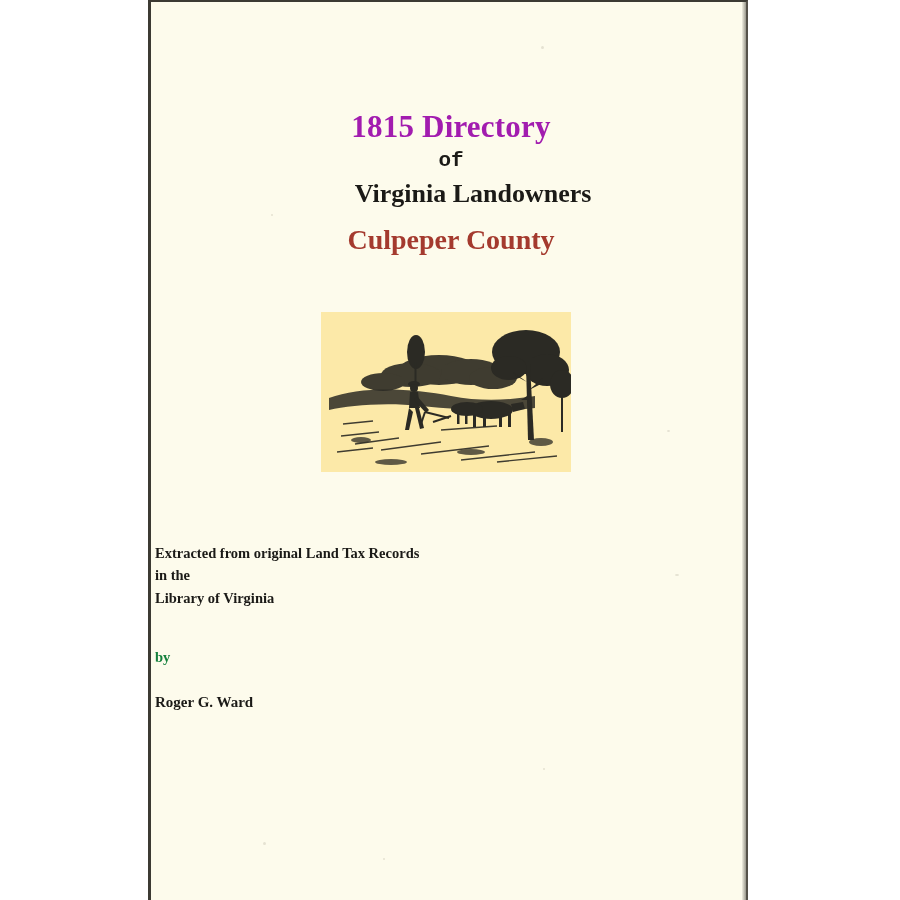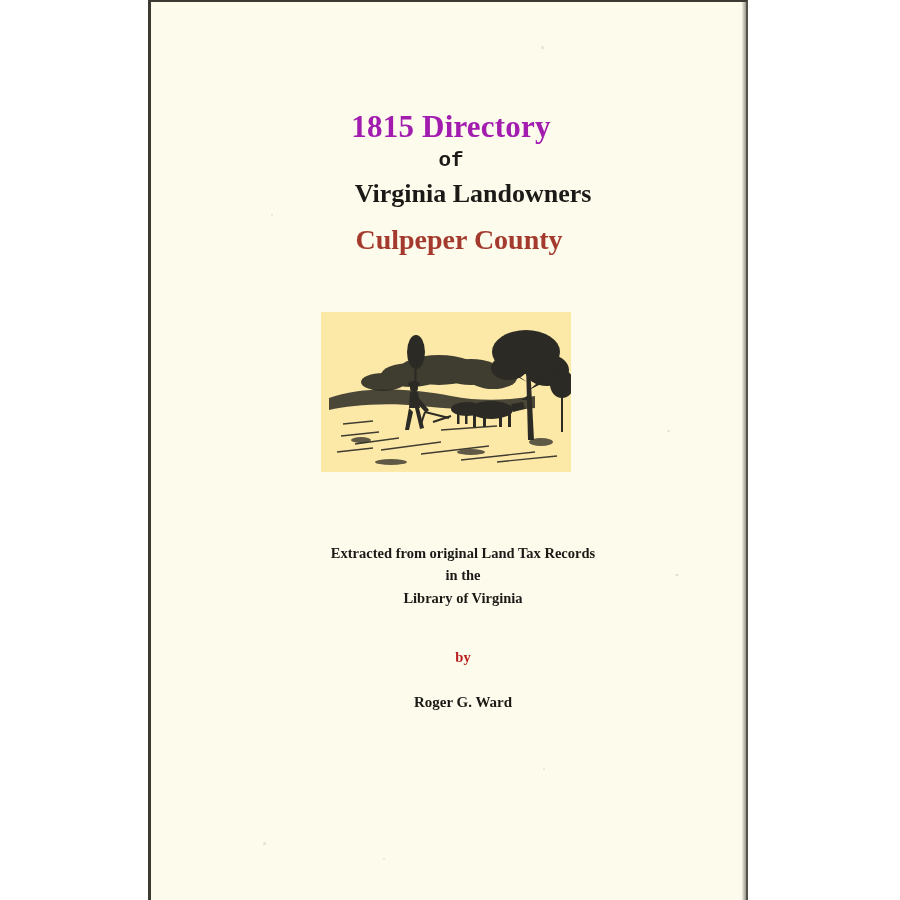--- a/index.html
+++ b/index.html
@@ -81,21 +81,20 @@
   .county-line {
     position: absolute;
     left: 0;
     top: 222px;
     width: 600px;
     text-align: center;
     font-family: "Liberation Serif", serif;
     font-weight: bold;
     font-size: 28px;
     color: #a43a2e;
-    padding-left: 8px;
   }
 
   
   .illustration {
     position: absolute;
     left: 170px;
     top: 310px;
     width: 250px;
     height: 160px;
     background: #fce9a8;
@@ -104,39 +103,39 @@
 
   .illu-svg {
     display: block;
     width: 250px;
     height: 160px;
   }
 
   
   .credits {
     position: absolute;
-    left: 12px;
+    left: 4px;
     top: 540px;
     width: 600px;
-    text-align: center;
+    text-align: left;
   }
 
   .credit-line {
     font-family: "Liberation Serif", serif;
     font-weight: bold;
     font-size: 14.5px;
     color: #1b1a17;
     line-height: 1.55;
   }
 
   .credit-by {
     font-family: "Liberation Serif", serif;
     font-weight: bold;
     font-size: 14.5px;
-    color: #b91c1c;
+    color: #15803d;
     margin-top: 40px;
   }
 
   .credit-author {
     font-family: "Liberation Serif", serif;
     font-weight: bold;
     font-size: 15px;
     color: #1b1a17;
     margin-top: 28px;
   }

